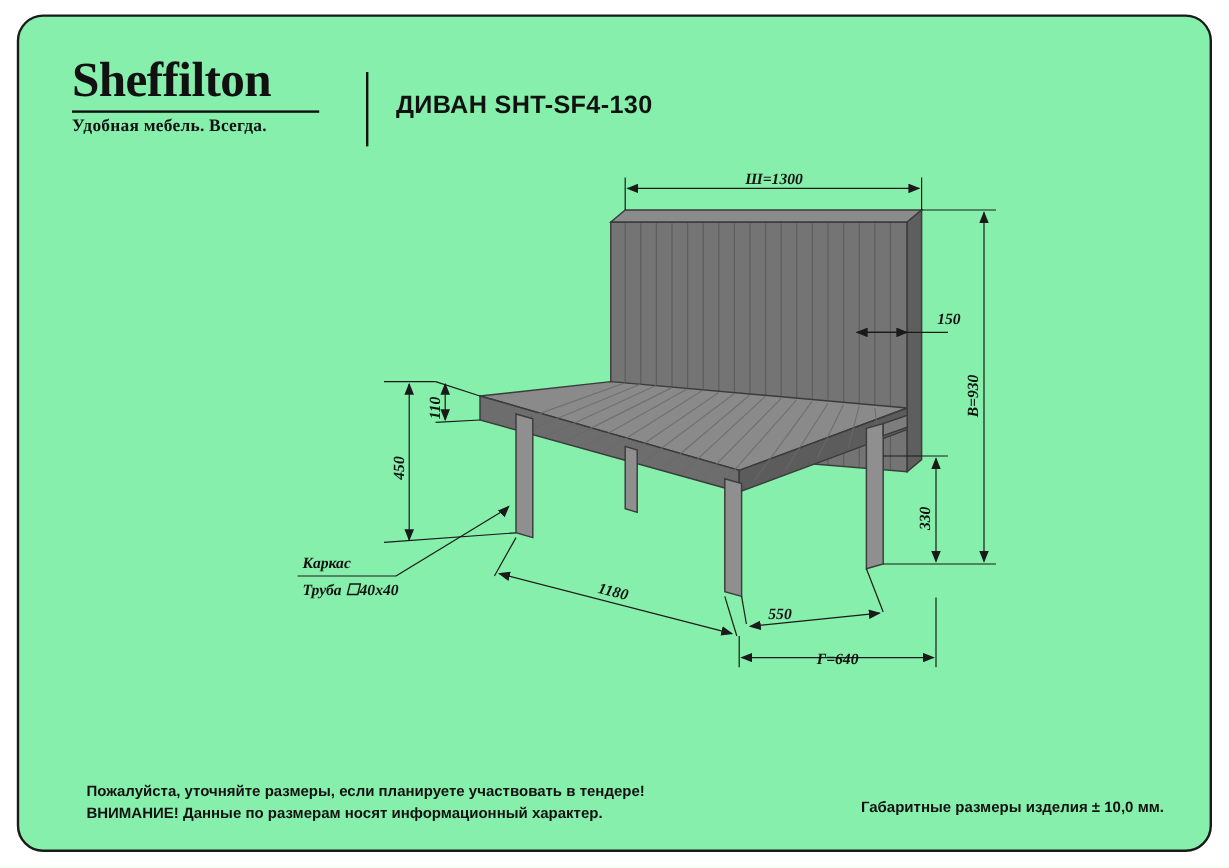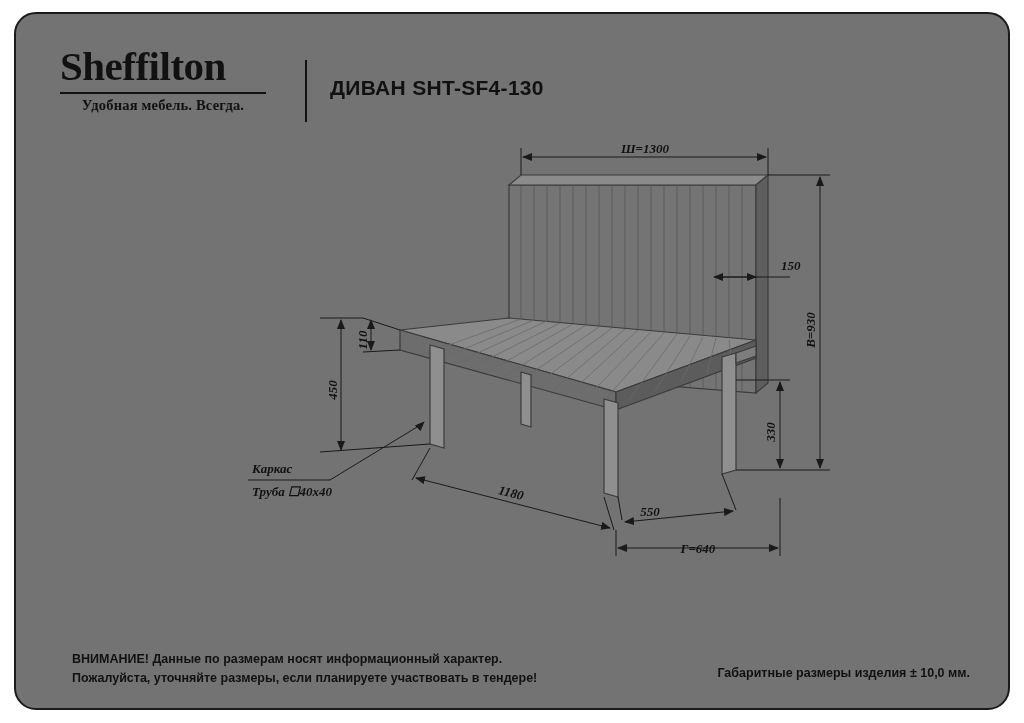--- a/index.html
+++ b/index.html
@@ -16,21 +16,21 @@
   }
   .sheet {
     position: absolute;
     left: 14px;
     top: 12px;
     width: 996px;
     height: 698px;
     border: 2px solid #1a1a1a;
     border-radius: 22px;
     box-sizing: border-box;
-    background: #737373;
+    background: #86efac;
     text-decoration: underline;
   }
   
   .brand {
     position: absolute;
     left: 44px;
     top: 32px;
     width: 230px;
   }
   .brand-name {
@@ -46,21 +46,20 @@
     border-top: 2px solid #111;
     width: 206px;
   }
   .brand-tag {
     margin-top: 3px;
     font-family: "Liberation Serif", serif;
     font-weight: bold;
     font-size: 14.5px;
     color: #111;
     letter-spacing: 0.2px;
-    text-align: center;
     width: 206px;
   }
   .divider-v {
     position: absolute;
     left: 289px;
     top: 46px;
     width: 2px;
     height: 62px;
     background: #111;
   }
@@ -108,22 +107,22 @@
     <div class="brand-name">Sheffilton</div>
     <div class="brand-rule"></div>
     <div class="brand-tag">Удобная мебель. Всегда.</div>
   </div>
 
   <div class="divider-v"></div>
 
   <div class="doc-title">ДИВАН SHT-SF4-130</div>
 
   <div class="footer-left">
+    <div>Пожалуйста, уточняйте размеры, если планируете участвовать в тендере!</div>
     <div>ВНИМАНИЕ! Данные по размерам носят информационный характер.</div>
-    <div>Пожалуйста, уточняйте размеры, если планируете участвовать в тендере!</div>
   </div>
   <div class="footer-right">Габаритные размеры изделия ± 10,0 мм.</div>
 </div>
 
 <svg id="drawing" width="1024" height="723" viewBox="0 0 1024 723">
   <defs>
     <marker id="arrEnd" markerWidth="10" markerHeight="8" refX="9" refY="4" orient="auto" markerUnits="userSpaceOnUse">
       <path d="M0,0 L10,4 L0,8 z" fill="#1a1a1a"></path>
     </marker>
     <marker id="arrStart" markerWidth="10" markerHeight="8" refX="1" refY="4" orient="auto" markerUnits="userSpaceOnUse">

